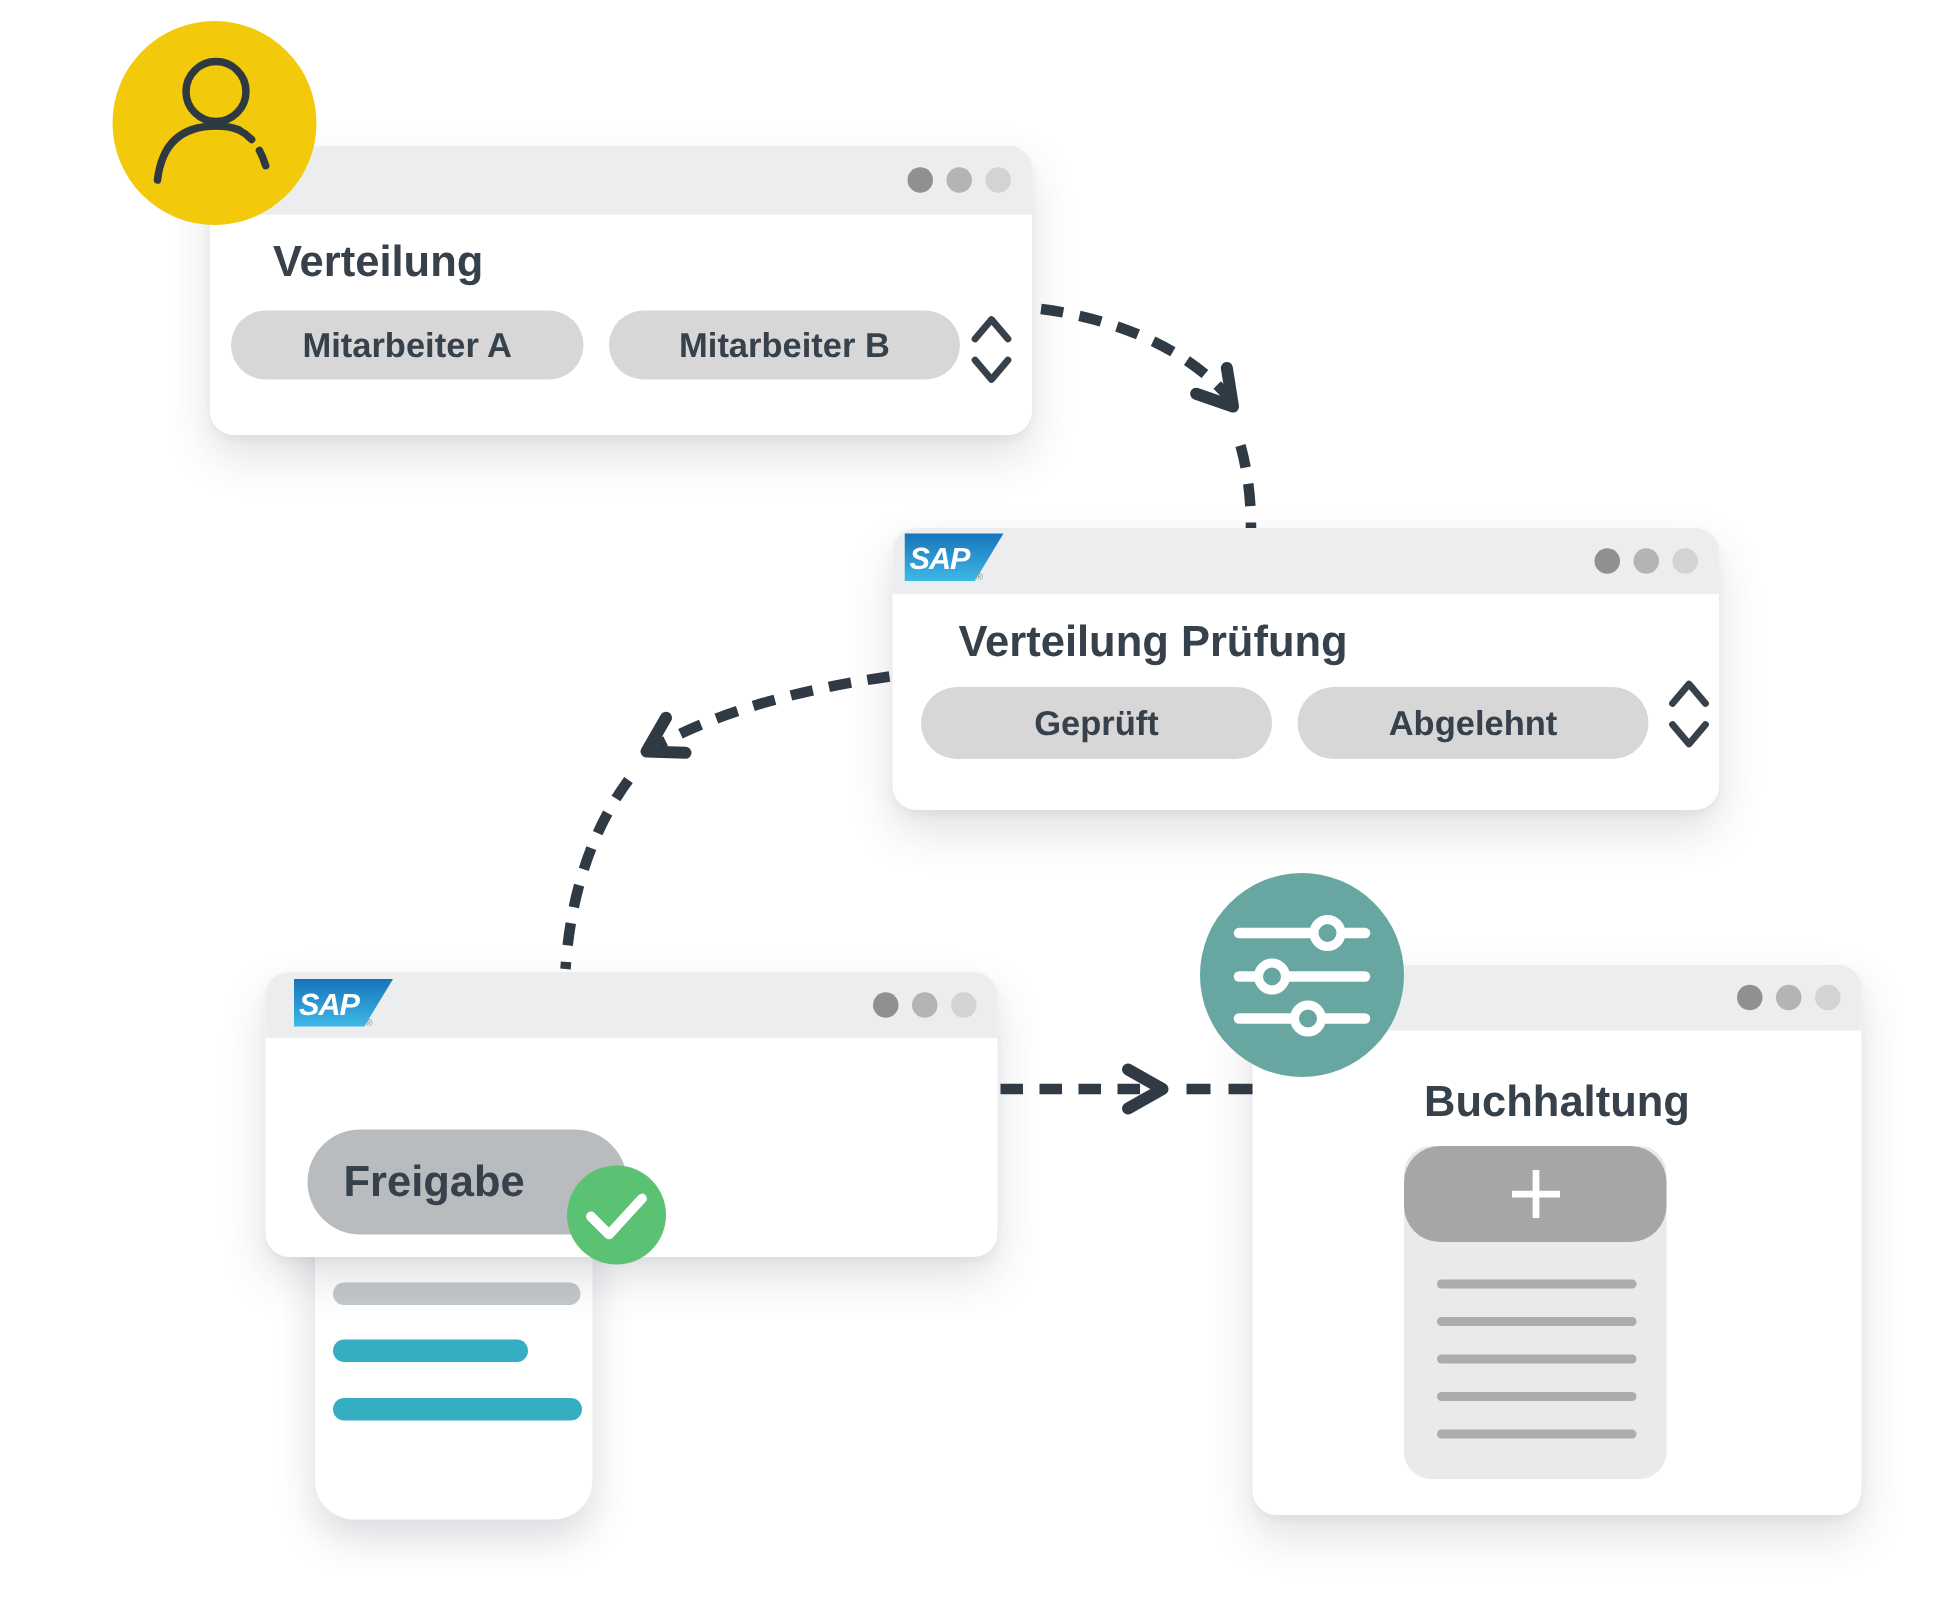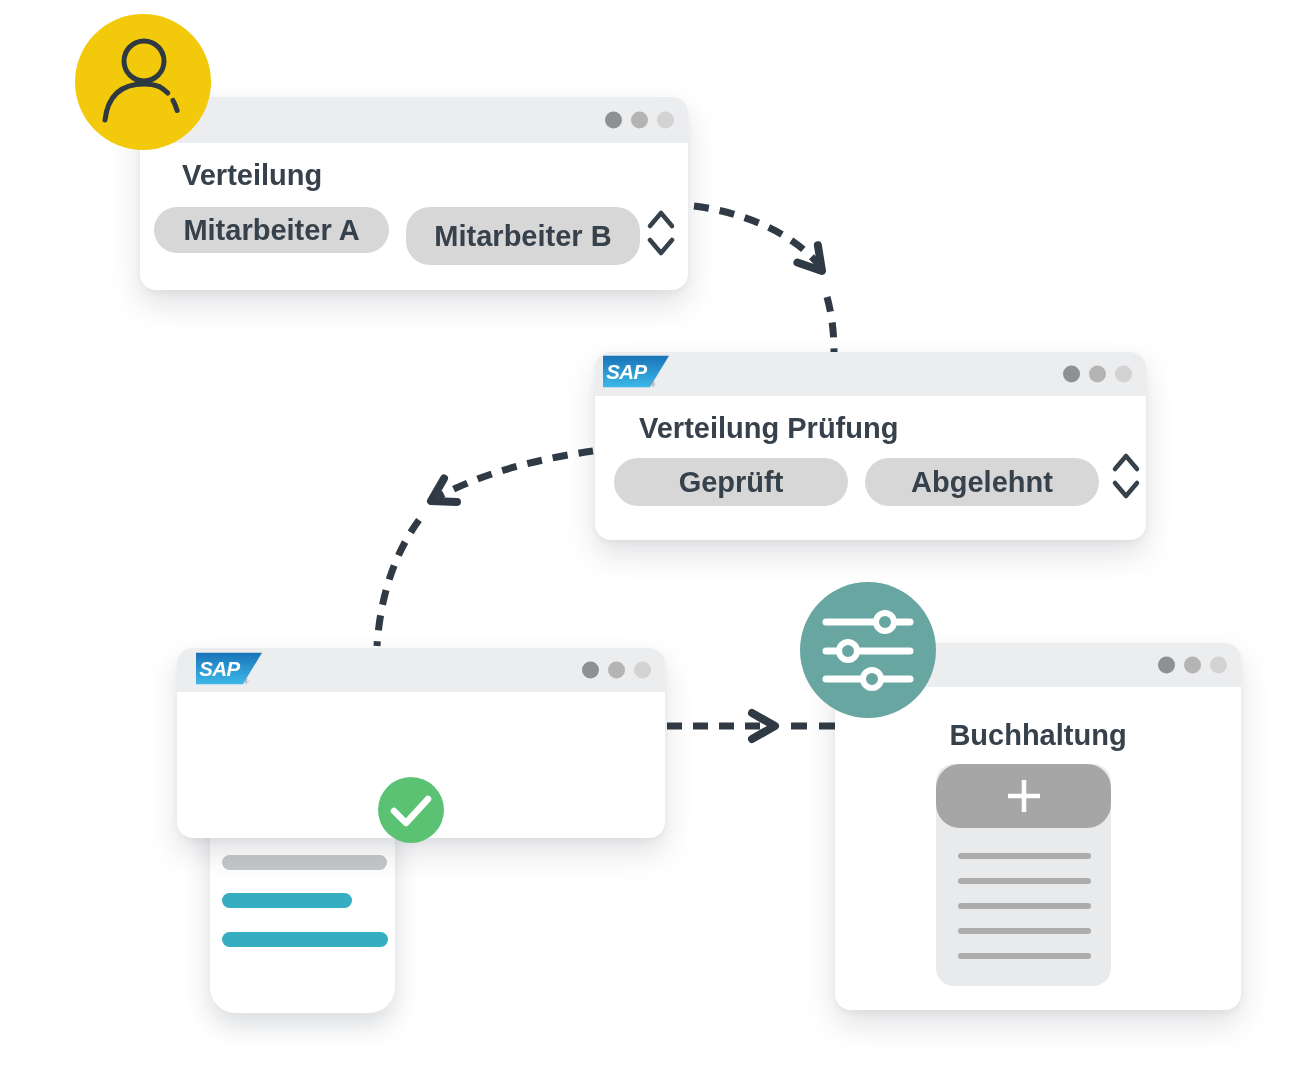--- a/index.html
+++ b/index.html
@@ -14,34 +14,34 @@
   .titlebar{position:absolute;top:0;left:0;right:0;height:44px;background:#ECEDEE;}
   .titlebar.tall{height:46px;}
   .dots{position:absolute;right:14px;top:50%;transform:translateY(-50%);display:flex;gap:9px;}
   .dot{width:17px;height:17px;border-radius:50%;}
   .dot.d1{background:#8F9092;}
   .dot.d2{background:#B5B3B4;}
   .dot.d3{background:#D4D2D3;}
   .win-title{position:absolute;font-size:29px;font-weight:700;color:#37414B;white-space:nowrap;}
   .pill{
     position:absolute;background:#D7D7D8;border-radius:24px;display:flex;align-items:center;
-    justify-content:center;font-size:29px;font-weight:700;color:#37414B;white-space:nowrap;
+    justify-content:center;font-size:23px;font-weight:700;color:#37414B;white-space:nowrap;
   }
   .sap-logo{position:absolute;width:66px;height:33px;}
   .chevrons{position:absolute;}
   .circle-badge{position:absolute;border-radius:50%;z-index:6;display:flex;align-items:center;justify-content:center;}
   #avatar-circle{left:75px;top:14px;width:136px;height:136px;background:#F2CA0B;}
   #settings-circle{left:800px;top:582px;width:136px;height:136px;background:#68A6A1;}
   #check-badge{left:378px;top:777px;width:66px;height:66px;background:#5BC274;}
   #arrows{position:absolute;left:0;top:0;z-index:3;}
   
   #win1{left:140px;top:97px;width:548px;height:193px;}
   #win1-title{left:42px;top:62px;}
   #win1-pill-a{left:14px;top:110px;width:235px;height:46px;}
-  #win1-pill-b{left:266px;top:110px;width:234px;height:58px;}
+  #win1-pill-b{left:266px;top:110px;width:234px;height:46px;}
   #win1-chevrons{left:506px;top:110px;}
   
   #win2{left:595px;top:352px;width:551px;height:188px;}
   #win2-logo{left:8px;top:3px;}
   #win2-title{left:44px;top:60px;}
   #win2-pill-a{left:19px;top:106px;width:234px;height:48px;}
   #win2-pill-b{left:270px;top:106px;width:234px;height:48px;}
   #win2-chevrons{left:516px;top:98px;}
   
   #win3{left:177px;top:648px;width:488px;height:190px;}
@@ -157,20 +157,23 @@
       <defs>
         <linearGradient id="sapg2" x1="0" y1="0" x2="0" y2="1">
           <stop offset="0" stop-color="#1873B9"></stop>
             <stop offset="1" stop-color="#3DB9E8"></stop>
         </linearGradient>
       </defs>
       <polygon points="0,0 100,0 71,48 0,48" fill="url(#sapg2)"></polygon>
       <text x="5" y="36" font-size="31" font-weight="bold" font-style="italic" fill="#ffffff" letter-spacing="-1">SAP</text>
       <text x="72" y="47" font-size="10" fill="#8B9196">®</text>
     </svg>
+    <div class="pill" id="win3-pill">
+      <span>Freigabe</span>
+    </div>
   </div>
 
   <div class="circle-badge" id="check-badge">
     <svg width="66" height="66" viewBox="0 0 66 66" fill="none" stroke="#ffffff" stroke-width="6.5" stroke-linecap="round" stroke-linejoin="round">
       <path d="M16 34 L28 46 L50 22"></path>
     </svg>
   </div>
 
   <div class="window" id="win4">
     <div class="titlebar">

